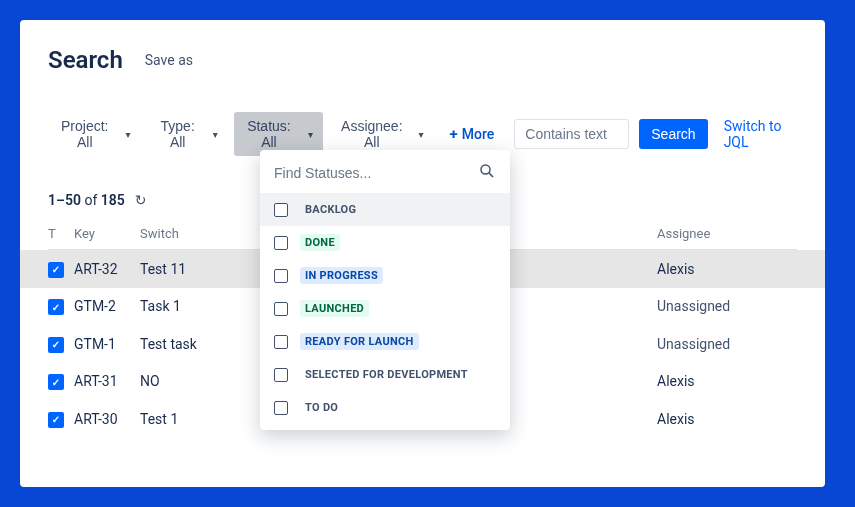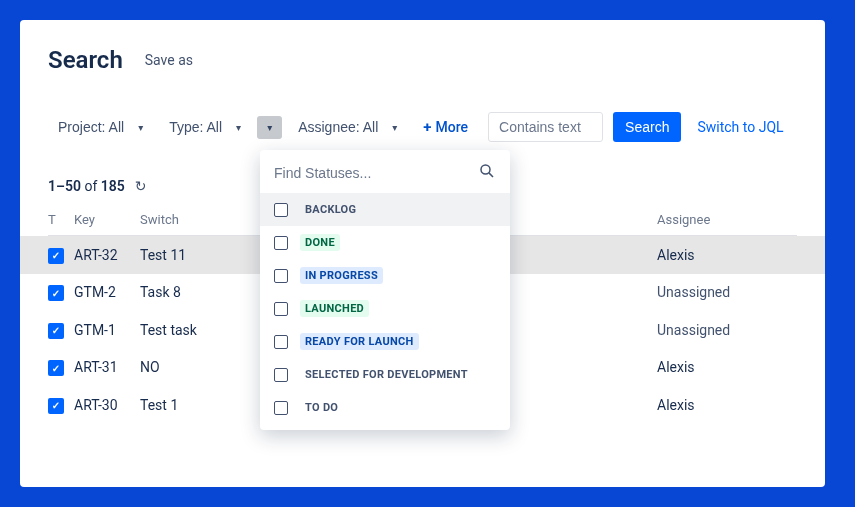--- a/index.html
+++ b/index.html
@@ -218,20 +218,21 @@
   <div class="filter-row">
     <button class="filter-chip">
       <span>Project: All</span>
       <span class="chev">▾</span>
     </button>
     <button class="filter-chip">
       <span>Type: All</span>
       <span class="chev">▾</span>
     </button>
     <button class="filter-chip active">
+      <span>Status: All</span>
       <span class="chev">▾</span>
     </button>
     <button class="filter-chip">
       <span>Assignee: All</span>
       <span class="chev">▾</span>
     </button>
     <span class="more-link">
       <span class="plus">+</span>
       <span>More</span>
     </span>
@@ -301,21 +302,21 @@
     <div id="tbody">
         <div class="trow selected">
           <div class="col-t"><span class="type-square"></span></div>
           <div class="col-key">ART-32</div>
           <div class="col-summary">Test 11</div>
           <div class="col-assignee">Alexis</div>
         </div>
         <div class="trow">
           <div class="col-t"><span class="type-square"></span></div>
           <div class="col-key">GTM-2</div>
-          <div class="col-summary">Task 8</div>
+          <div class="col-summary">Task 1</div>
           <div class="col-assignee unassigned">Unassigned</div>
         </div>
         <div class="trow">
           <div class="col-t"><span class="type-square"></span></div>
           <div class="col-key">GTM-1</div>
           <div class="col-summary">Test task</div>
           <div class="col-assignee unassigned">Unassigned</div>
         </div>
         <div class="trow">
           <div class="col-t"><span class="type-square"></span></div>

